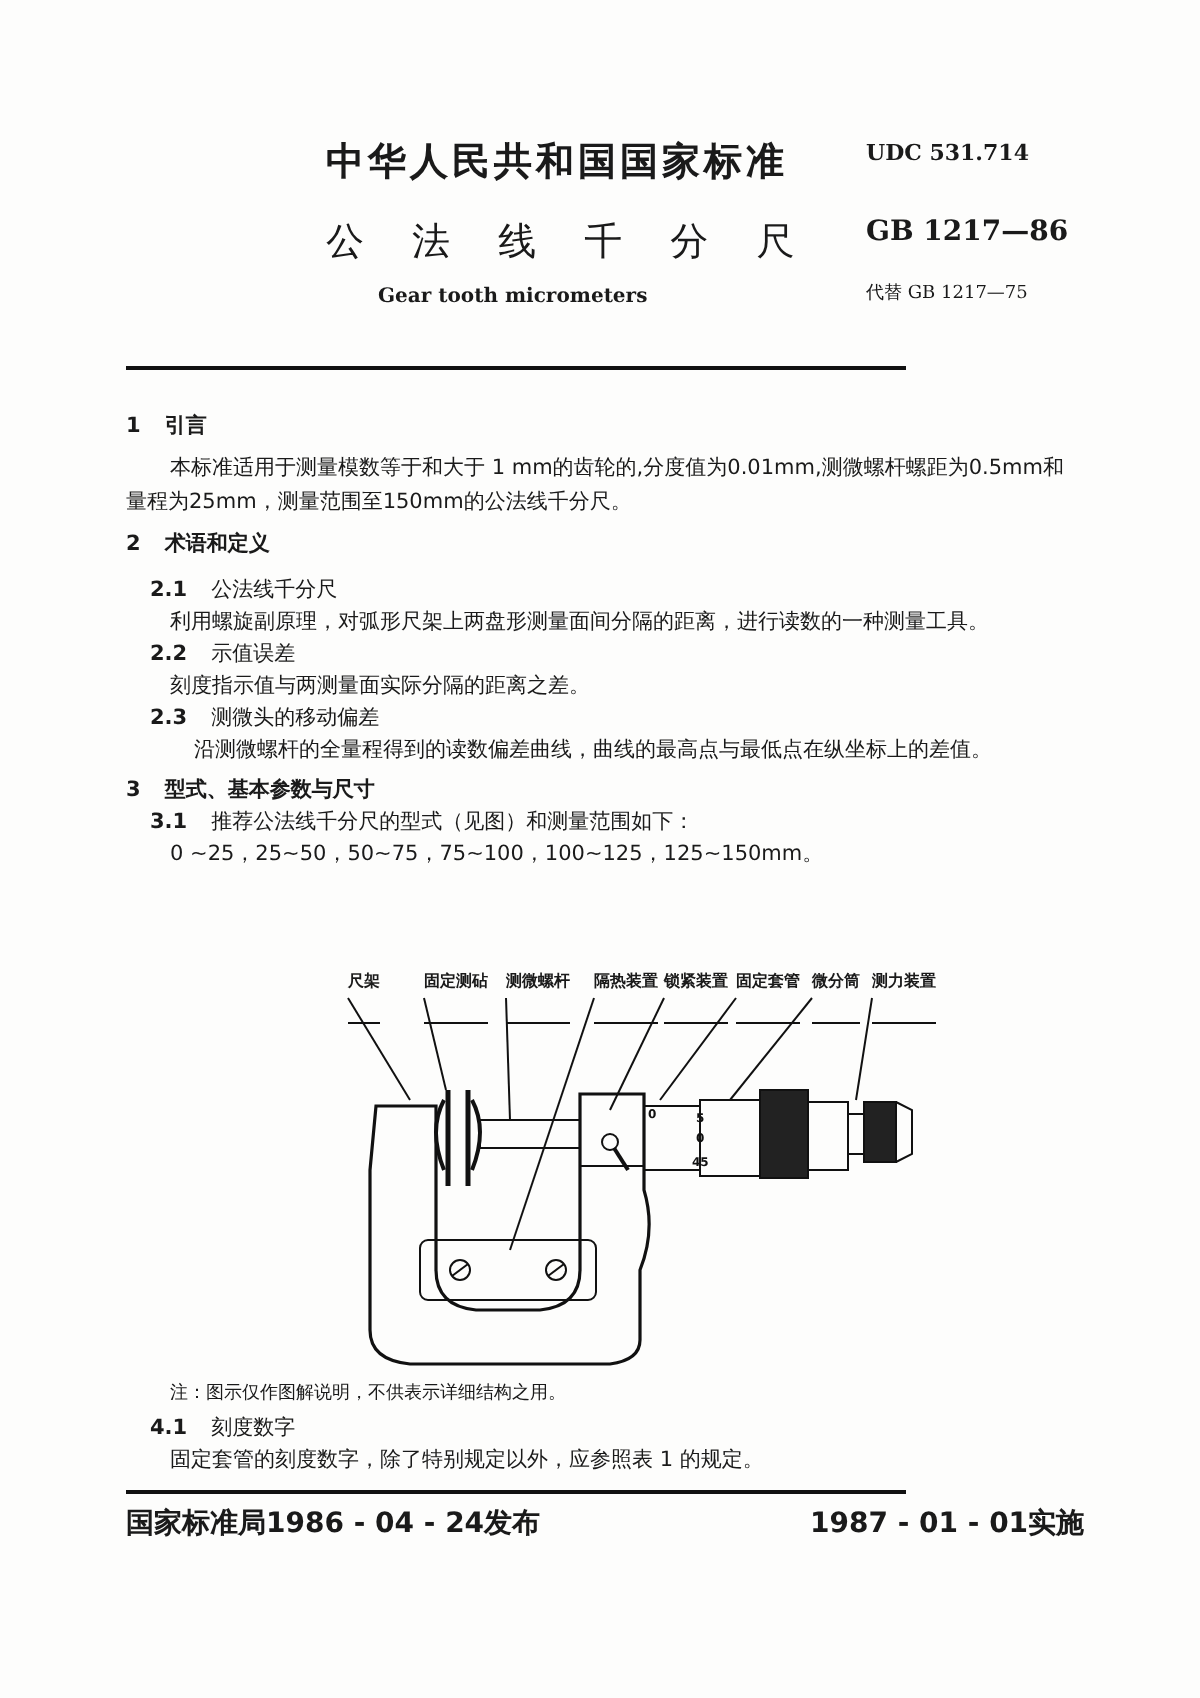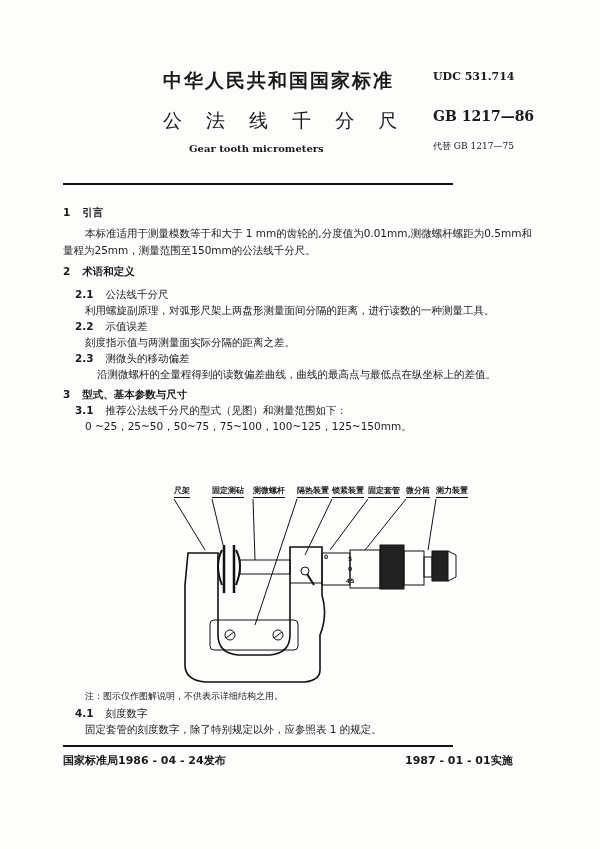--- a/index.html
+++ b/index.html
@@ -14,22 +14,22 @@
   .udc { left:433px; top:70px; font-size:11px; font-weight:bold; font-family:"DejaVu Serif", serif; }
   .gb { left:433px; top:108px; font-size:14px; font-weight:bold; font-family:"DejaVu Serif", serif; }
   .repl { left:433px; top:140px; font-size:9px; font-family:"DejaVu Serif", serif; }
   .rule { position:absolute; left:63px; width:390px; height:2px; background:#111; }
   .rule.top { top:183px; width:390px; left:63px; }
   .rule.top { width:390px; }
   .sec { font-size:10.5px; font-weight:bold; }
   .body { font-size:10.5px; }
   .num { font-weight:bold; margin-right:12px; }
   .diag { position:absolute; left:160px; top:485px; width:320px; height:200px; }
-  .lbl { position:absolute; top:0; font-size:8px; font-weight:bold; border-bottom:1px solid #111; padding-bottom:1px; }
-  .footer { top:753px; font-size:11px; font-weight:bold; }
+  .lbl { position:absolute; top:0; font-size:8px; font-weight:bold; border-bottom:1px solid #111; padding-bottom:15px; }
+  .footer { top:753px; font-size:14px; font-weight:bold; }
 </style>
 </head>
 <body>
 
 <div>
   <div class="abs hdr-org">中华人民共和国国家标准</div>
   <div class="abs hdr-title">公 法 线 千 分 尺</div>
   <div class="abs hdr-en">Gear tooth micrometers</div>
   <div class="abs udc">UDC  531.714</div>
   <div class="abs gb">GB  1217—86</div>

